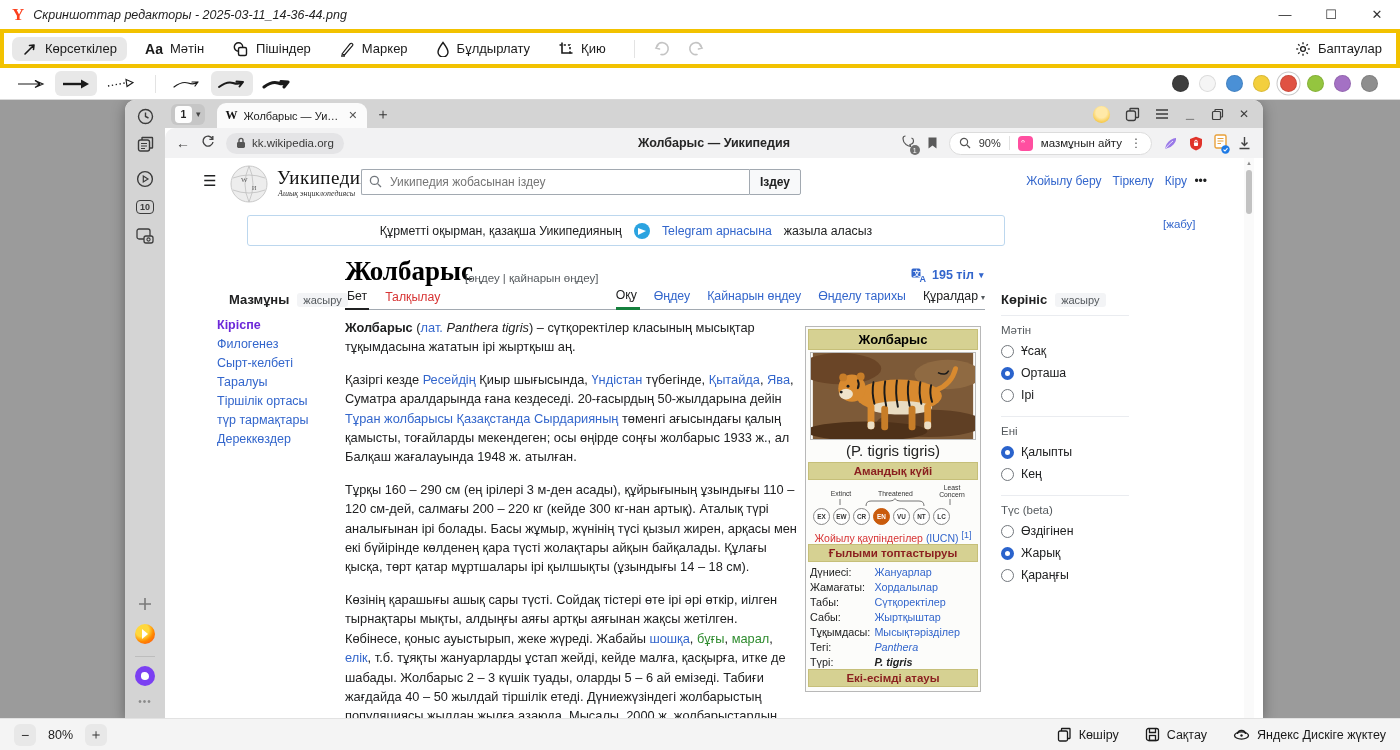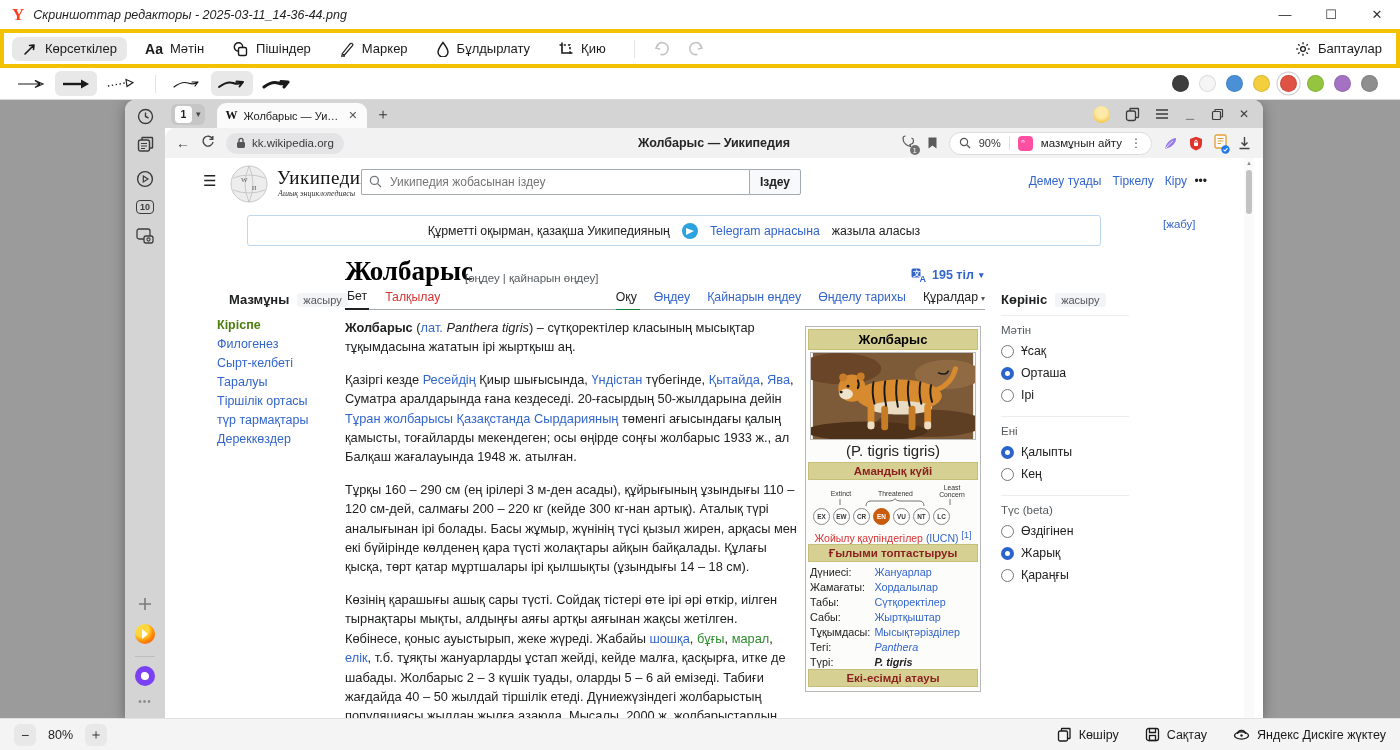--- a/index.html
+++ b/index.html
@@ -77,48 +77,48 @@
   .wk-globe { position:absolute; left:64px; top:6px; }
   .wk-name { position:absolute; left:112px; top:9px; font-family:"Liberation Serif",serif; font-size:19px; color:#111; letter-spacing:0.5px; }
   .wk-sub { position:absolute; left:113px; top:31px; font-family:"Liberation Serif",serif; font-size:8px; font-style:italic; color:#333; }
   .wk-search { position:absolute; left:196px; top:11px; width:440px; height:26px; display:flex; }
   .wk-search input { flex:1; border:1px solid #a2a9b1; border-right:none; border-radius:2px 0 0 2px; padding:0 8px 0 28px; font-size:12px; color:#333; outline:none; font-family:"Liberation Sans",sans-serif; }
   .wk-search .mag { position:absolute; left:8px; top:6px; color:#72777d; }
   .wk-search button { border:1px solid #a2a9b1; background:#f8f9fa; border-radius:0 2px 2px 0; font-size:12px; font-weight:bold; color:#202122; padding:0 10px; font-family:"Liberation Sans",sans-serif; }
   .wk-toplinks { position:absolute; right:76px; top:16px; display:flex; gap:11px; font-size:12px; align-items:center; }
   .wk-toplinks span.lnk { color:#3366cc; }
 
-  .wk-banner { position:absolute; left:82px; top:57px; width:854px; height:31px; border:1px solid #bcd7ee; border-radius:3px; display:flex; align-items:center; justify-content:center; gap:12px; font-size:12.3px; color:#202122; background:#fff; }
+  .wk-banner { position:absolute; left:82px; top:57px; width:758px; height:31px; border:1px solid #bcd7ee; border-radius:3px; display:flex; align-items:center; justify-content:center; gap:12px; font-size:12.3px; color:#202122; background:#fff; }
   .tg-ic { width:16px; height:16px; border-radius:50%; background:#2ba3e0; position:relative; display:inline-block; }
   .tg-ic::after { content:""; position:absolute; left:4px; top:5px; width:0; height:0; border-left:8px solid #fff; border-top:3px solid transparent; border-bottom:4px solid transparent; }
   .wk-close { position:absolute; left:998px; top:60px; color:#3366cc; font-size:11.5px; }
   .lnk { color:#3366cc; }
   .redlnk { color:#d73333; }
 
   .wk-title { position:absolute; left:180px; top:98px; font-family:"Liberation Serif",serif; font-size:27px; color:#000; }
   .wk-editlinks { position:absolute; left:300px; top:114px; font-size:11.5px; color:#54595d; }
   .wk-lang { position:absolute; left:746px; top:110px; display:flex; align-items:center; gap:5px; font-size:12.5px; color:#3366cc; font-weight:bold; }
   .wk-lang .chev { font-size:9px; }
 
   .wiki-tabs { position:absolute; left:180px; top:128px; width:640px; height:24px; border-bottom:1px solid #a2a9b1; display:flex; align-items:flex-end; font-size:12.3px; }
   .wtab { padding:0 2px 5px 2px; margin-right:14px; }
   .wtab.act { border-bottom:2px solid #202122; margin-bottom:-1px; }
   .wiki-tabs .right { margin-left:auto; display:flex; }
   .rtab { margin-left:14px; padding-bottom:5px; display:flex; align-items:center; gap:3px; }
   .rtab .lbl.lk { color:#3366cc; }
-  .rtab.act { border-bottom:1px solid #15803d; margin-bottom:-1px; }
+  .rtab.act { border-bottom:3px solid #15803d; margin-bottom:-1px; }
   .tr-caret.show::after { content:"▾"; font-size:8px; color:#54595d; }
 
   .wk-toc { position:absolute; left:52px; top:134px; width:118px; font-size:12.5px; }
   .toc-head { display:flex; align-items:center; gap:8px; margin-bottom:12px; }
   .toc-head b { font-size:13px;padding-left:12px; }
   .hide-btn { font-size:11px; color:#54595d; background:#f3f4f6; border-radius:3px; padding:1px 6px; }
   .toc-item { margin-bottom:7px; line-height:12px; }
   .toc-item span { color:#3366cc; }
-  .toc-item span.active { color:#4d7c0f; font-weight:bold; }
+  .toc-item span.active { color:#6d28d9; font-weight:bold; }
 
   .wk-body { position:absolute; left:180px; top:160px; width:452px; line-height:19.4px; }
   .wk-body p { margin-bottom:13px; }
   .seg-b { font-weight:bold; }
   .seg-i { font-style:italic; }
   .seg-lk { color:#3366cc; }
   .seg-gk { color:#2e8b2e; }
   .seg-sup { color:#3366cc; font-size:9px; vertical-align:super; line-height:0; }
 
   
@@ -462,21 +462,21 @@
               <circle cx="5.4" cy="5.4" r="4" stroke="#72777d" stroke-width="1.3" fill="none"></circle>
               <path d="M8.6 8.6 L12 12" stroke="#72777d" stroke-width="1.3"></path>
             </svg>
         </span>
         <input type="text" placeholder="Уикипедия жобасынан іздеу" style="">
         <button>Іздеу</button>
       </div>
 
       <div class="wk-toplinks">
 
-      <span class="lnk">Демеу туады</span>
+      <span class="lnk">Жойылу беру</span>
           <span class="lnk">Тіркелу</span>
           <span class="lnk">Кіру</span>
         </div>
       <span class="wk-toplinks dots" style="right:56px;">•••</span>
 
       <div class="wk-banner">
         <span>Құрметті оқырман, қазақша Уикипедияның</span>
         <span class="tg-ic"></span>
         <span class="lnk">Telegram арнасына</span>
         <span>жазыла аласыз</span>

